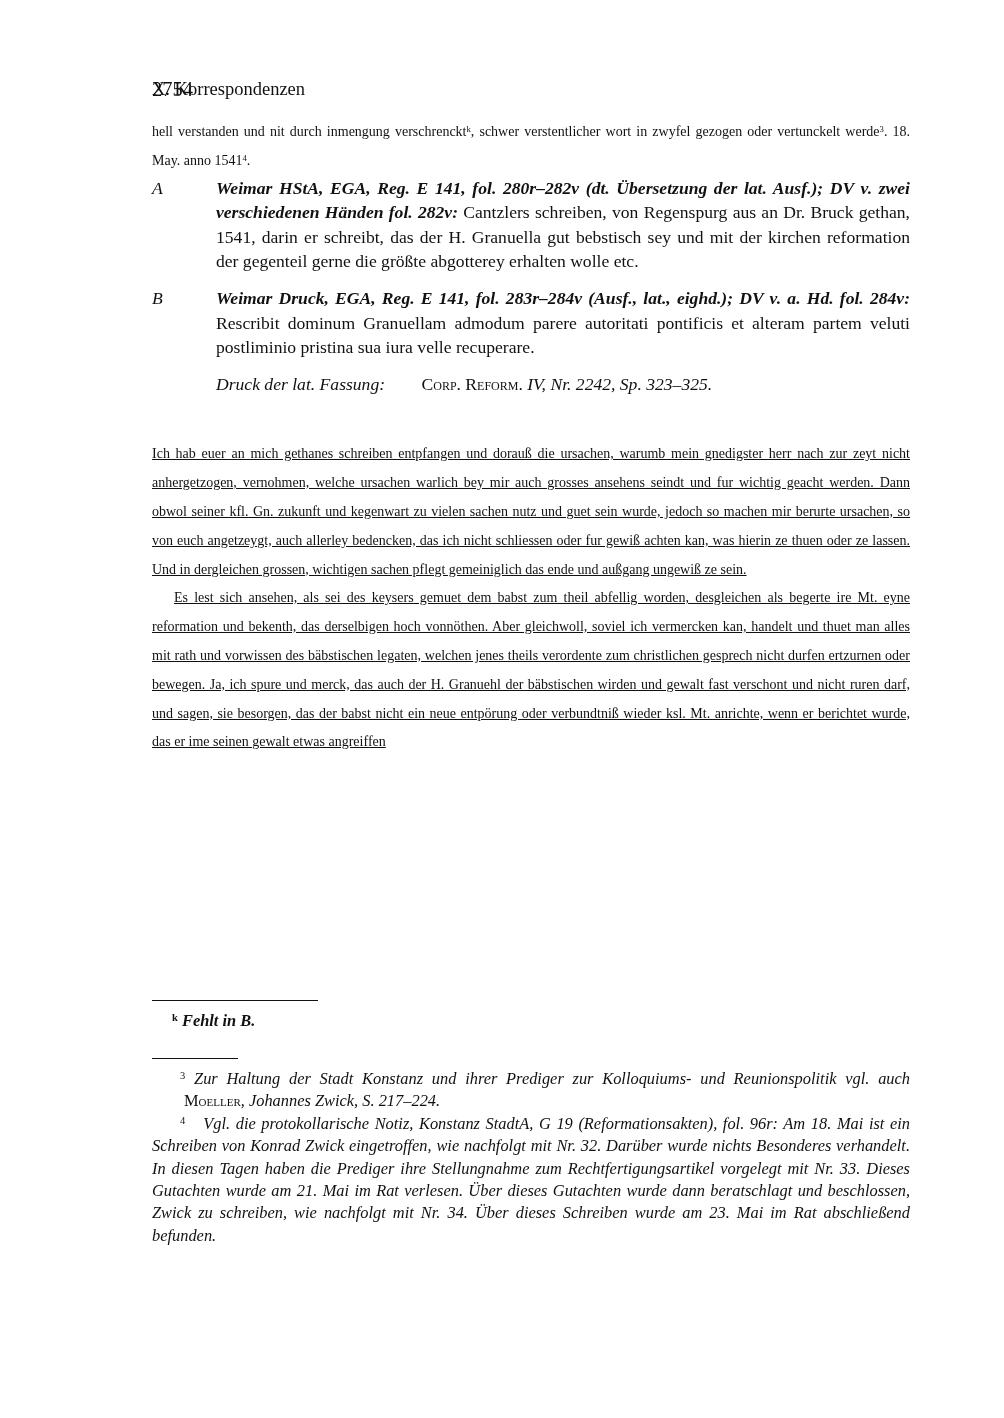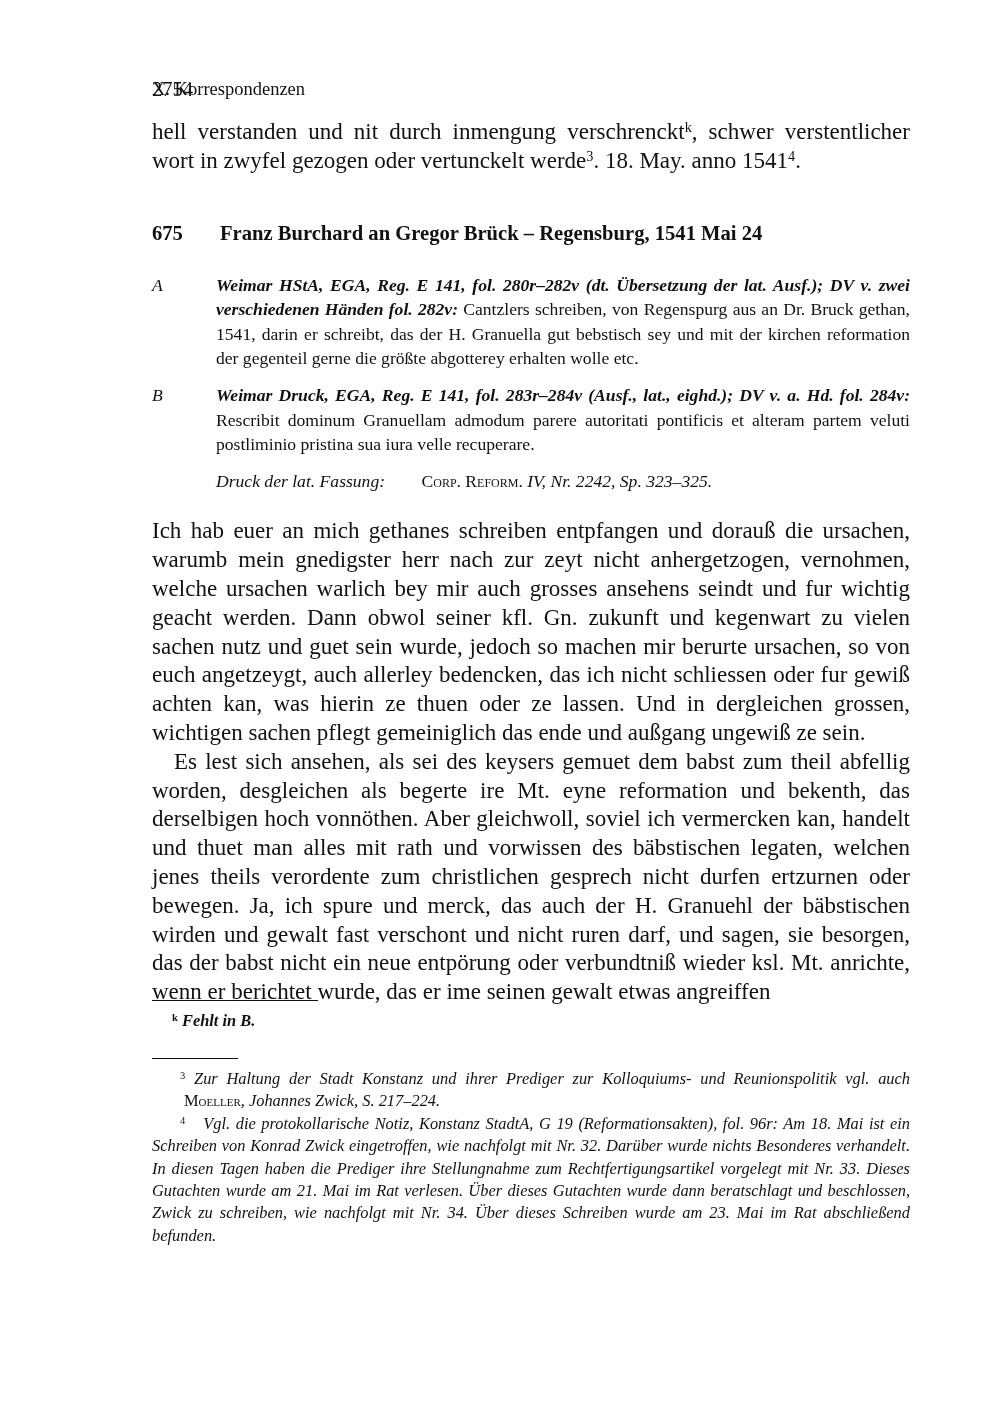--- a/index.html
+++ b/index.html
@@ -54,21 +54,21 @@
     top: 118px;
     left: 152px;
     width: 758px;
   }
 
   p {
     margin: 0;
   }
 
   .body-text {
-    font-size: 23px;
+    font-size: 14px;
     line-height: 28.8px;
     text-align: justify;
     text-justify: inter-word;
     hyphens: none;
   }
 
   .lead-para {
     margin-bottom: 0;
   }
 
@@ -131,21 +131,22 @@
   }
   .druck i { }
 
   .smallcaps {
     font-variant: small-caps;
     font-style: normal;
     margin-left: 32px;
   }
 
   .main-body {
-    margin-top: 24px;
+    margin-top: 44px;
+    text-decoration: underline;
   }
 
   
   .notes {
     position: absolute;
     left: 152px;
     width: 758px;
   }
   .notes-variant {
     top: 1000px;
@@ -194,24 +195,20 @@
 
   <div class="runhead">
     <span class="folio">2754</span>
     <span class="title">X. Korrespondenzen</span>
   </div>
 
   <div class="column">
 
     <p class="body-text lead-para"><span>hell verstanden und nit durch inmengung verschrenckt</span><sup>k</sup><span>, schwer verstentlicher wort in zwyfel gezogen oder vertunckelt werde</span><sup>3</sup><span>. 18. May. anno 1541</span><sup>4</sup><span>.</span></p>
 
-    <div class="doc-heading">
-      <span class="num">675</span>
-      <span class="ttl">Franz Burchard an Gregor Brück – Regensburg, 1541 Mai 24</span>
-    </div>
 
     <div class="apparatus">
 
       <div class="app-row">
         <span class="app-sigla">A</span>
         <span class="app-body"><i>Weimar HStA, EGA, Reg. E 141, fol. 280r–282v (dt. Übersetzung der lat. Ausf.); DV v. zwei verschiedenen Händen fol. 282v:</i> <span>Cantzlers schreiben, von Regenspurg aus an Dr. Bruck gethan, 1541, darin er schreibt, das der H. Granuella gut bebstisch sey und mit der kirchen reformation der gegenteil gerne die größte abgotterey erhalten wolle etc.</span></span>
       </div>
 
       <div class="app-row">
         <span class="app-sigla">B</span>

